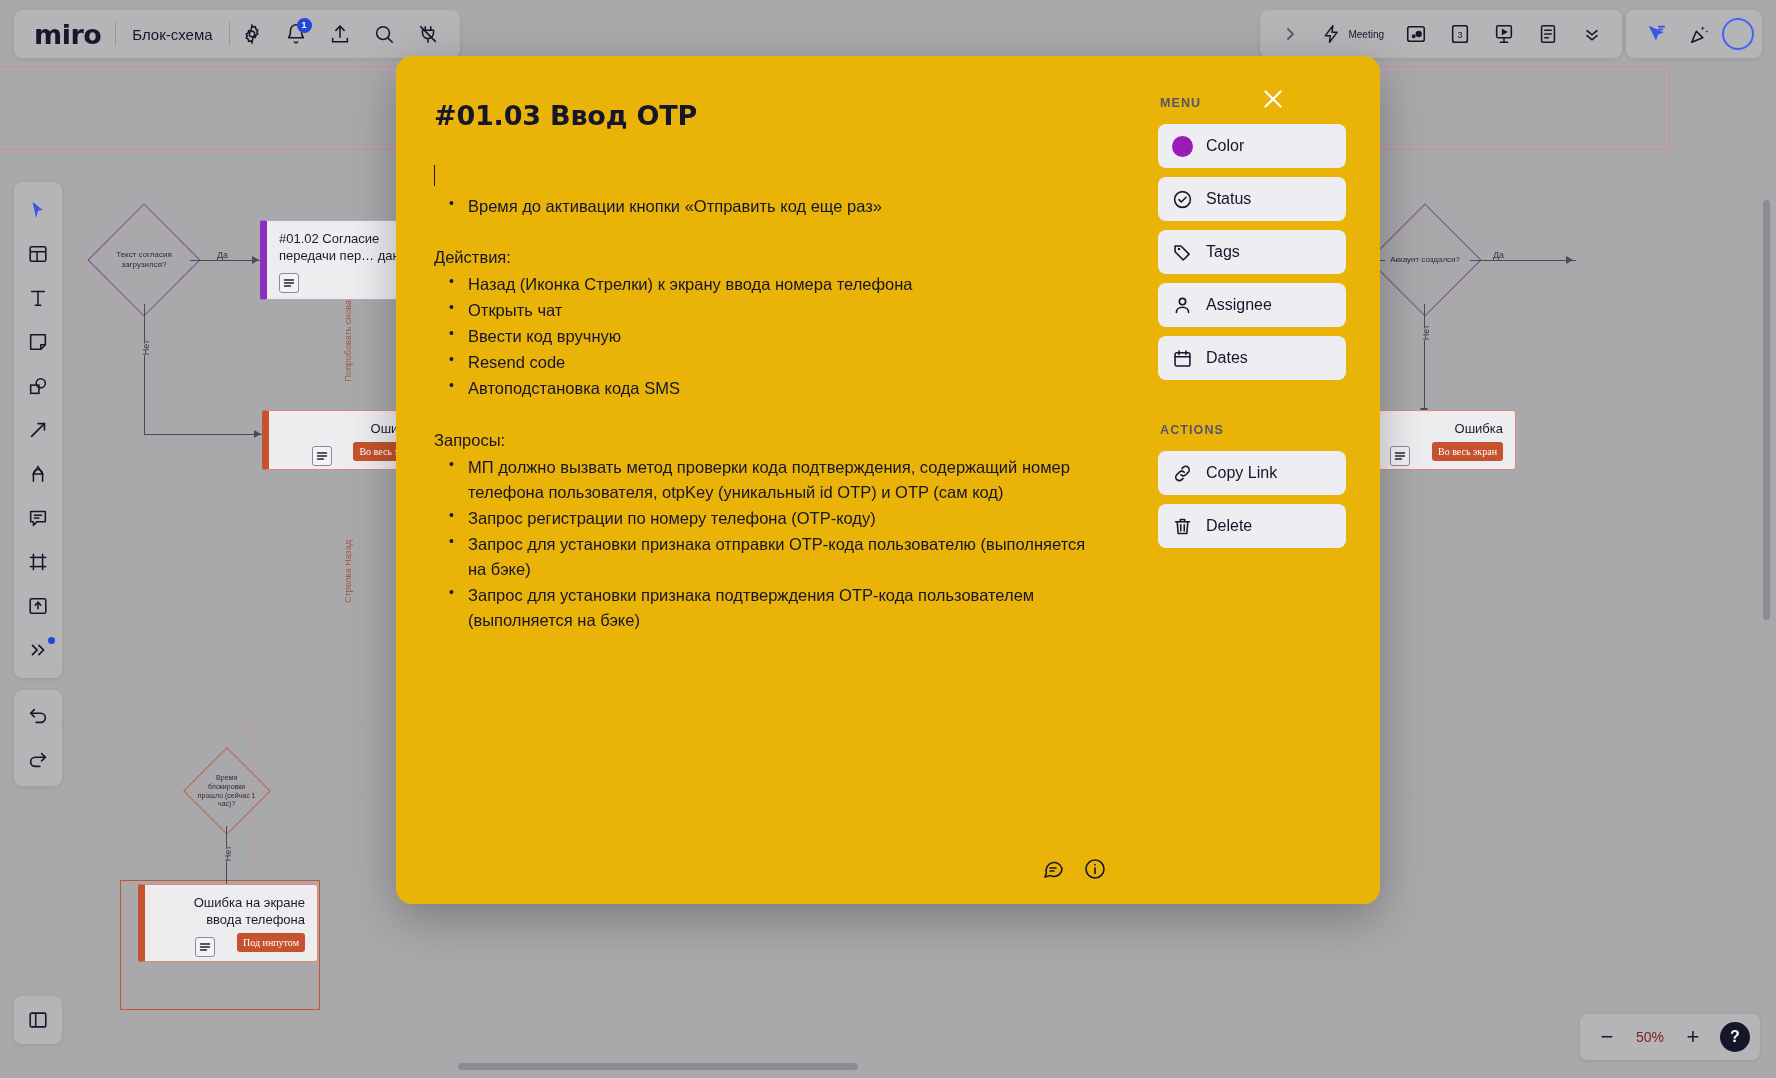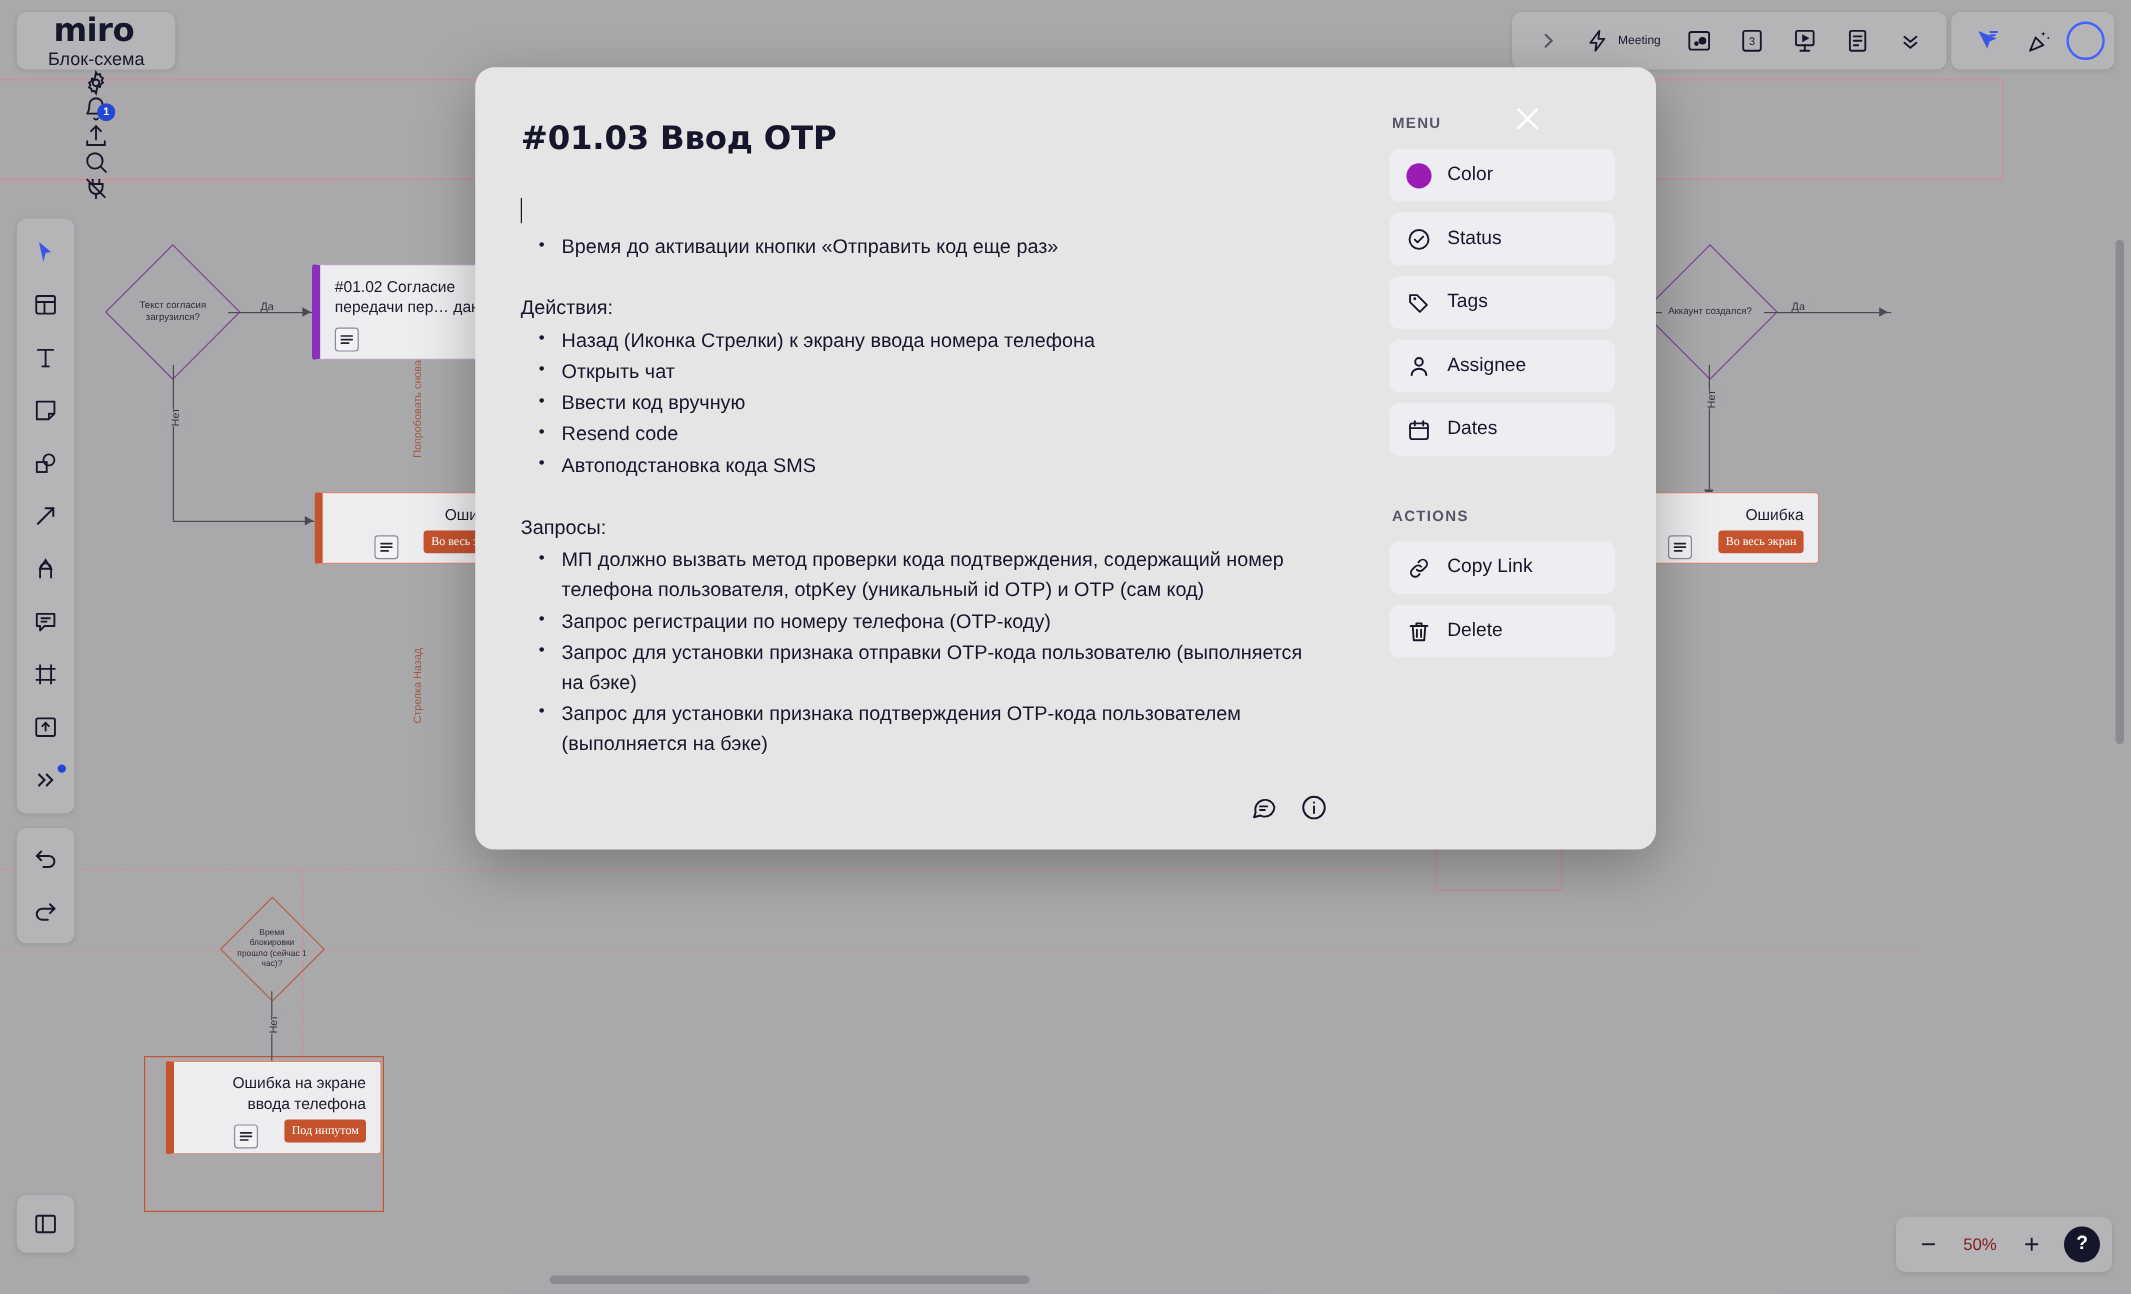--- a/index.html
+++ b/index.html
@@ -111,21 +111,20 @@
 
   
   .topbar-left {
     position: absolute; left: 14px; top: 10px;
     height: 48px;
     display: flex; align-items: center;
     background: #b5b5b8;
     border-radius: 8px;
     padding: 0 10px;
     box-shadow: 0 1px 4px rgba(0,0,0,0.10);
-    flex-direction: column;
   }
   .logo {
     font-size: 27px; font-weight: 700; letter-spacing: -0.5px;
     color: #17172b; padding: 0 14px 0 10px;
     font-family: "DejaVu Sans", sans-serif;
   }
   .vdiv { width: 1px; height: 24px; background: #96969c; }
   .board-name {
     font-size: 15px; color: #17172b; padding: 0 16px;
     white-space: nowrap;
@@ -223,22 +222,22 @@
   .vscroll {
     position: absolute; right: 6px; top: 200px;
     width: 7px; height: 420px; border-radius: 4px;
     background: #8b8b91;
   }
 
   
   .modal {
     position: absolute;
     left: 396px; top: 56px;
-    width: 984px; height: 652px;
-    background: #e5e5e5;
+    width: 984px; height: 848px;
+    background: #eab308;
     border-radius: 16px;
     box-shadow: 0 14px 48px rgba(0,0,0,0.28);
     display: flex;
   }
   .modal-body {
     flex: 1 1 auto;
     padding: 44px 40px 24px 38px;
     position: relative;
     overflow: hidden;
   }

